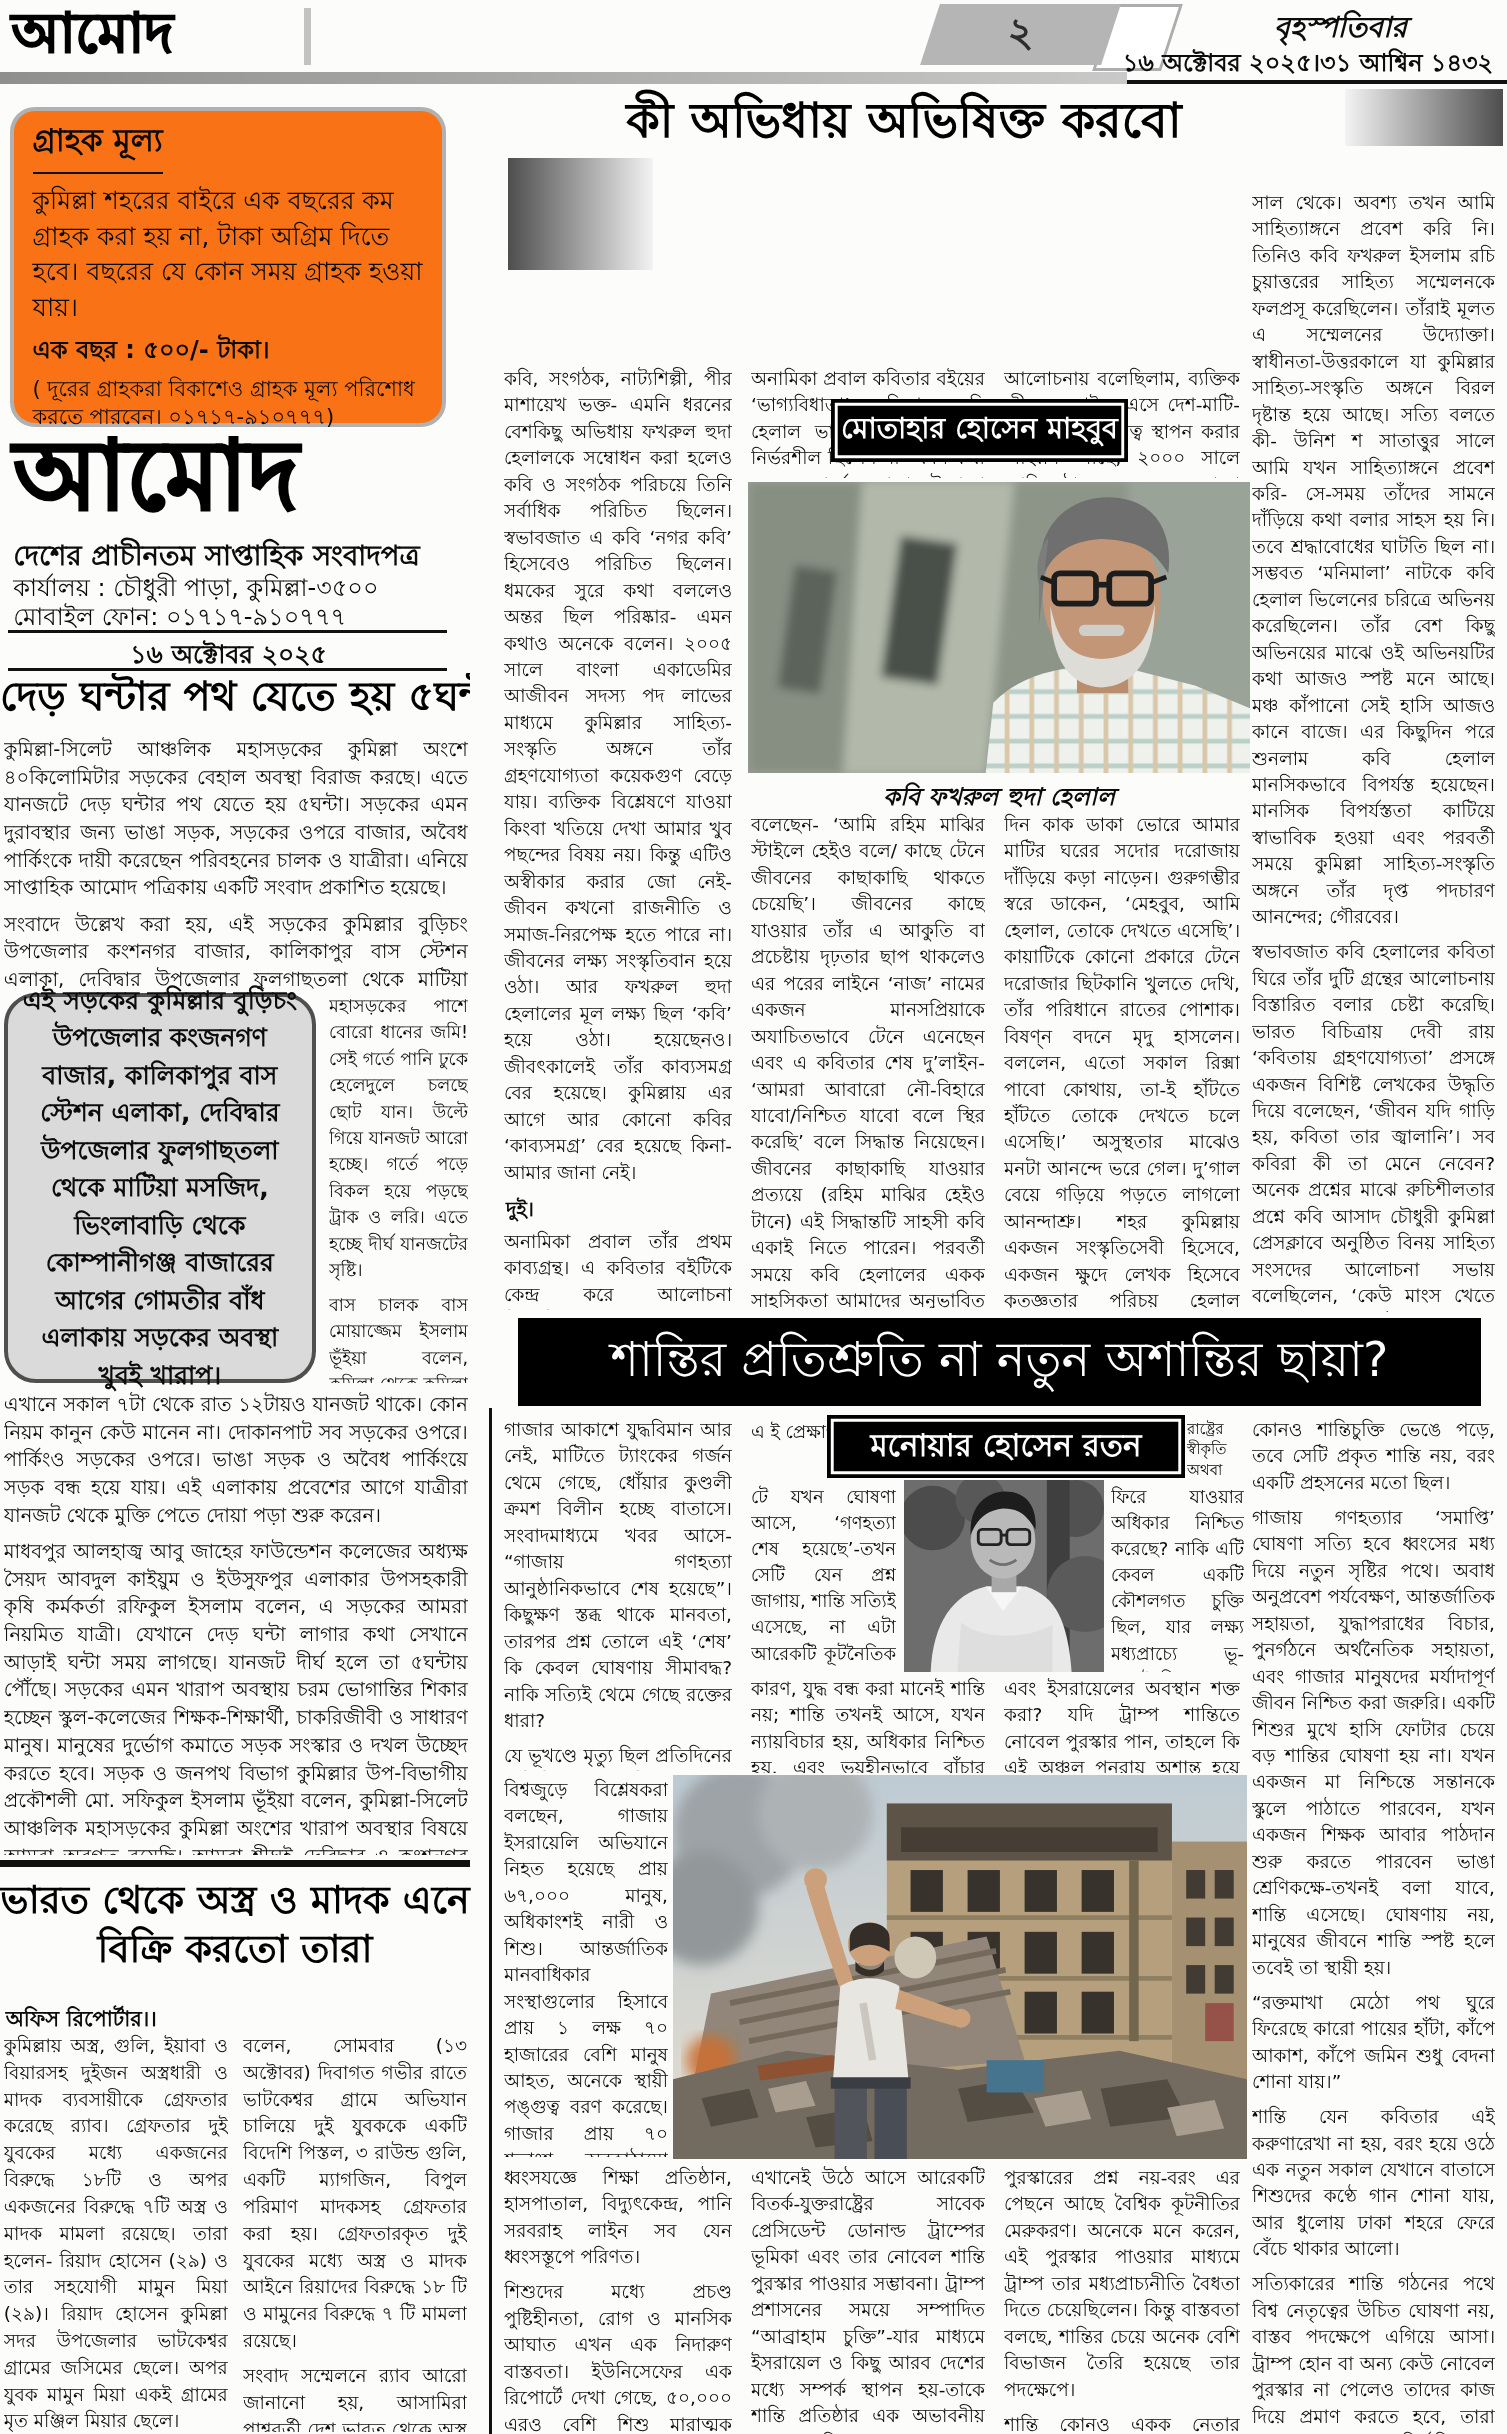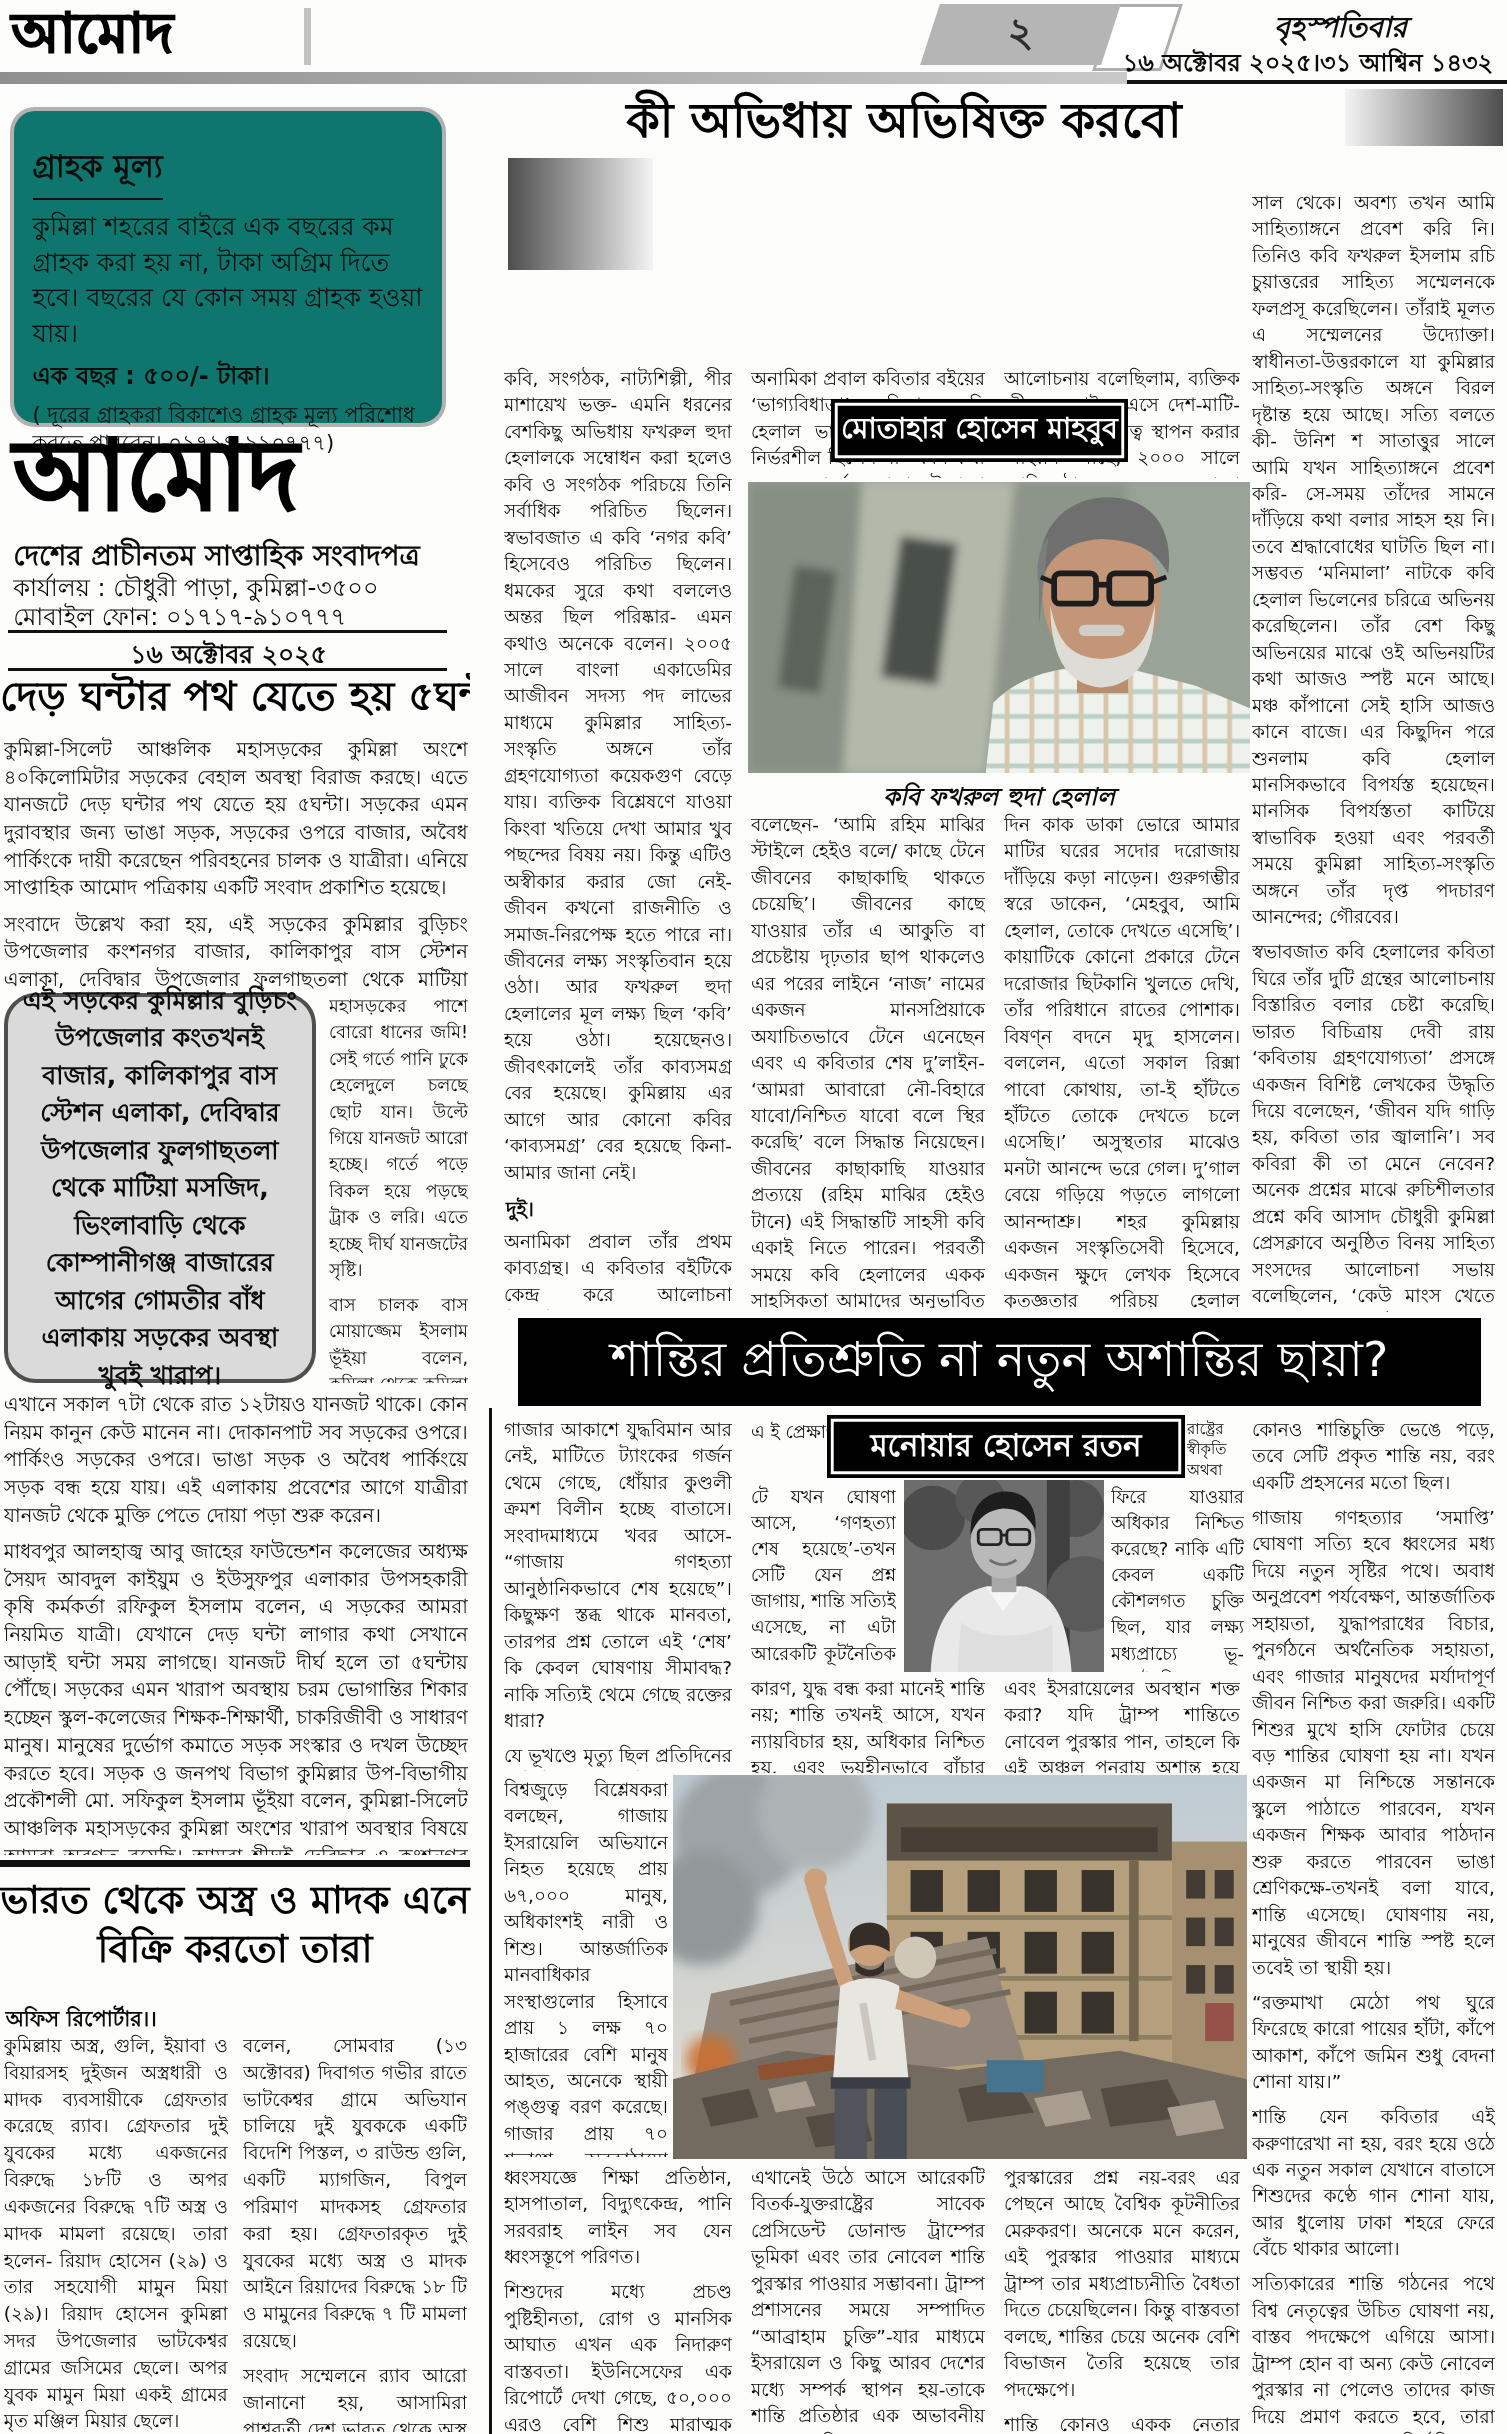--- a/index.html
+++ b/index.html
@@ -13,21 +13,21 @@
   .nowrap{white-space:nowrap;}
   .rule{background:#111;}
   .headline{font-weight:bold;color:#000;line-height:1.15;}
   .blackbox{background:#000;color:#fff;display:flex;align-items:center;justify-content:center;
             box-shadow:inset 0 0 0 3.8px #000, inset 0 0 0 6.7px #fff;font-weight:bold;}
   .deco{background:linear-gradient(90deg,#4e4e4e,#f3f3f3);}
   .deco.rev{background:linear-gradient(90deg,#f3f3f3,#4e4e4e);}
   .pullquote{background:#dadada;border:4.8px solid #4f4f4f;border-radius:32px;
              display:flex;align-items:center;justify-content:center;padding:15px 13.3px;box-sizing:border-box;}
   .pullquote div{text-align:center;font-weight:bold;font-size:25px;line-height:1.5;}
-  .subbox{background:#0f766e;border:4.8px solid #b1b1b1;border-radius:25px;padding:31px 19px;box-sizing:border-box;}
+  .subbox{background:#f97316;border:4.8px solid #b1b1b1;border-radius:25px;padding:5px 19px;box-sizing:border-box;}
   .sechead{font-weight:bold;margin:3.8px 0 5.7px 1.9px;}
   .caption{font-weight:bold;font-style:italic;}
   .skew{transform:skewX(-18deg);}
   .unskew{transform:skewX(18deg);display:block;width:100%;text-align:center;}
   .photo svg{display:block;width:100%;height:100%;}
   .gradbar{background:linear-gradient(90deg,#8f8f8f,#c9c9c9);}
 </style>
 </head>
 <body>
 
@@ -62,21 +62,21 @@
   <div class="abs ctr b" style="left:9px;top:635px;width:439px;font-size:25px;">১৬ অক্টোবর ২০২৫</div>
   <div class="abs rule" style="left:7.6px;top:668px;width:439px;height:2.9px;"></div>
 
   <div class="abs headline nowrap" style="left:0;top:673px;width:470px;font-size:40px;overflow:hidden;">দেড় ঘন্টার পথ যেতে হয় ৫ঘন্টায় !</div>
   <div class="abs just" style="left:3.8px;top:736px;width:464px;height:253px;font-size:19.5px;line-height:1.42;">
     <p>কুমিল্লা-সিলেট আঞ্চলিক মহাসড়কের কুমিল্লা অংশে ৪০কিলোমিটার সড়কের বেহাল অবস্থা বিরাজ করছে। এতে যানজটে দেড় ঘন্টার পথ যেতে হয় ৫ঘন্টা। সড়কের এমন দুরাবস্থার জন্য ভাঙা সড়ক, সড়কের ওপরে বাজার, অবৈধ পার্কিংকে দায়ী করেছেন পরিবহনের চালক ও যাত্রীরা। এনিয়ে সাপ্তাহিক আমোদ পত্রিকায় একটি সংবাদ প্রকাশিত হয়েছে।</p>
     <p>সংবাদে উল্লেখ করা হয়, এই সড়কের কুমিল্লার বুড়িচং উপজেলার কংশনগর বাজার, কালিকাপুর বাস স্টেশন এলাকা, দেবিদ্বার উপজেলার ফুলগাছতলা থেকে মাটিয়া মসজিদ, ভিংলাবাড়ি থেকে কোম্পানীগঞ্জ বাজারের আগের গোমতীর বাঁধ এলাকায় সড়কের অবস্থা খুবই খারাপ। এছাড়া সড়ক জুড়ে দৈনিক কাঁচাবাজার, হকার মার্কেট এবং সিএনজি ও ব্যাটারিচালিত অটোরিক্সা, মাইক্রোবাস স্ট্যান্ড রয়েছে। এসব কারণে বেহাল সড়কে তীব্র যানজটে আটকা পড়ে দুর্ভোগ পোহাতে হচ্ছে যাত্রীদের। সড়কের গর্তে কোথাও ইট ফেলা হলেও বৃষ্টিতে তা সরে গেছে। কাদাপানিতে একাকার মহাসড়ক।</p>
   </div>
 
   <div class="abs pullquote" style="left:3.8px;top:993px;width:312px;height:390px;">
-    <div>এই সড়কের কুমিল্লার বুড়িচং উপজেলার কংতখনই বাজার, কালিকাপুর বাস স্টেশন এলাকা, দেবিদ্বার উপজেলার ফুলগাছতলা থেকে মাটিয়া মসজিদ, ভিংলাবাড়ি থেকে কোম্পানীগঞ্জ বাজারের আগের গোমতীর বাঁধ এলাকায় সড়কের অবস্থা খুবই খারাপ।</div>
+    <div>এই সড়কের কুমিল্লার বুড়িচং উপজেলার কংজনগণ বাজার, কালিকাপুর বাস স্টেশন এলাকা, দেবিদ্বার উপজেলার ফুলগাছতলা থেকে মাটিয়া মসজিদ, ভিংলাবাড়ি থেকে কোম্পানীগঞ্জ বাজারের আগের গোমতীর বাঁধ এলাকায় সড়কের অবস্থা খুবই খারাপ।</div>
   </div>
 
   <div class="abs just" style="left:329px;top:993px;width:139px;height:390px;font-size:17.6px;line-height:1.5;">
     <p>মহাসড়কের পাশে বোরো ধানের জমি! সেই গর্তে পানি ঢুকে হেলেদুলে চলছে ছোট যান। উল্টে গিয়ে যানজট আরো হচ্ছে। গর্তে পড়ে বিকল হয়ে পড়ছে ট্রাক ও লরি। এতে হচ্ছে দীর্ঘ যানজটের সৃষ্টি।</p>
     <p>বাস চালক বাস মোয়াজ্জেম ইসলাম ভূঁইয়া বলেন, কুমিল্লা থেকে কুমিল্লা চাতক পুরো পথ যেতে ৬ঘন্টা লাগার কথা। কংশনগর এসেছেন ১৪ঘন্টায়। ভাঙা সড়ক ও সড়ক দখলের কারণে যানজট বেড়েছে।</p>
 
   </div>
 
   <div class="abs just" style="left:3.8px;top:1391px;width:464px;height:464px;font-size:19.5px;line-height:1.42;">
     <p>এখানে সকাল ৭টা থেকে রাত ১২টায়ও যানজট থাকে। কোন নিয়ম কানুন কেউ মানেন না। দোকানপাট সব সড়কের ওপরে। পার্কিংও সড়কের ওপরে। ভাঙা সড়ক ও অবৈধ পার্কিংয়ে সড়ক বন্ধ হয়ে যায়। এই এলাকায় প্রবেশের আগে যাত্রীরা যানজট থেকে মুক্তি পেতে দোয়া পড়া শুরু করেন।</p>

